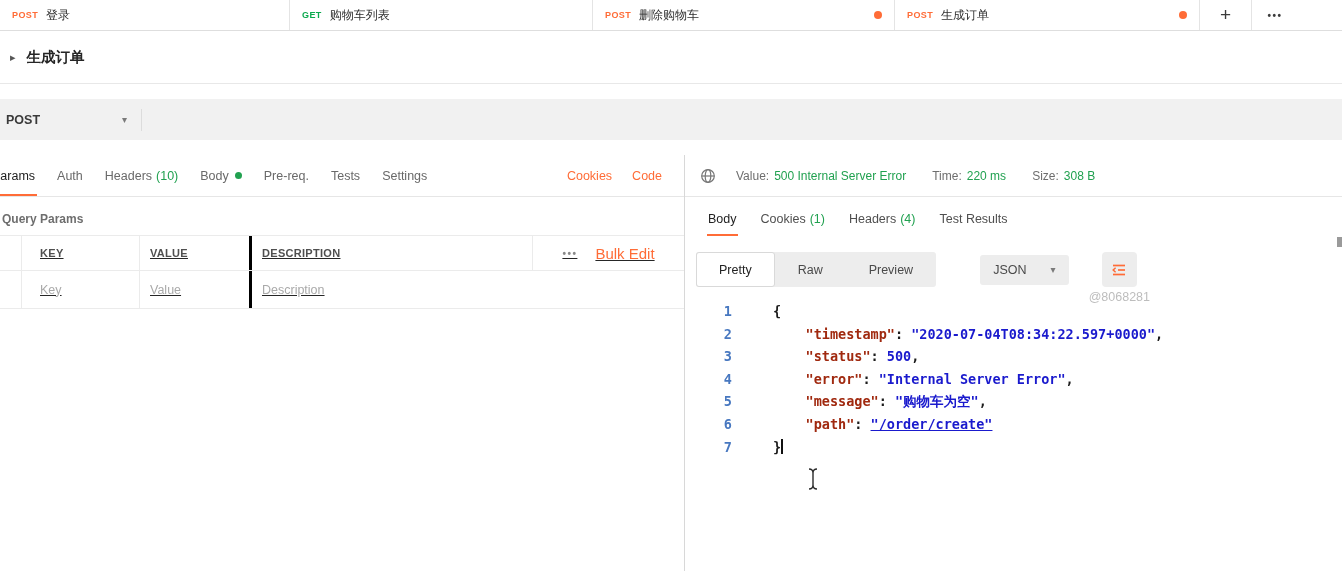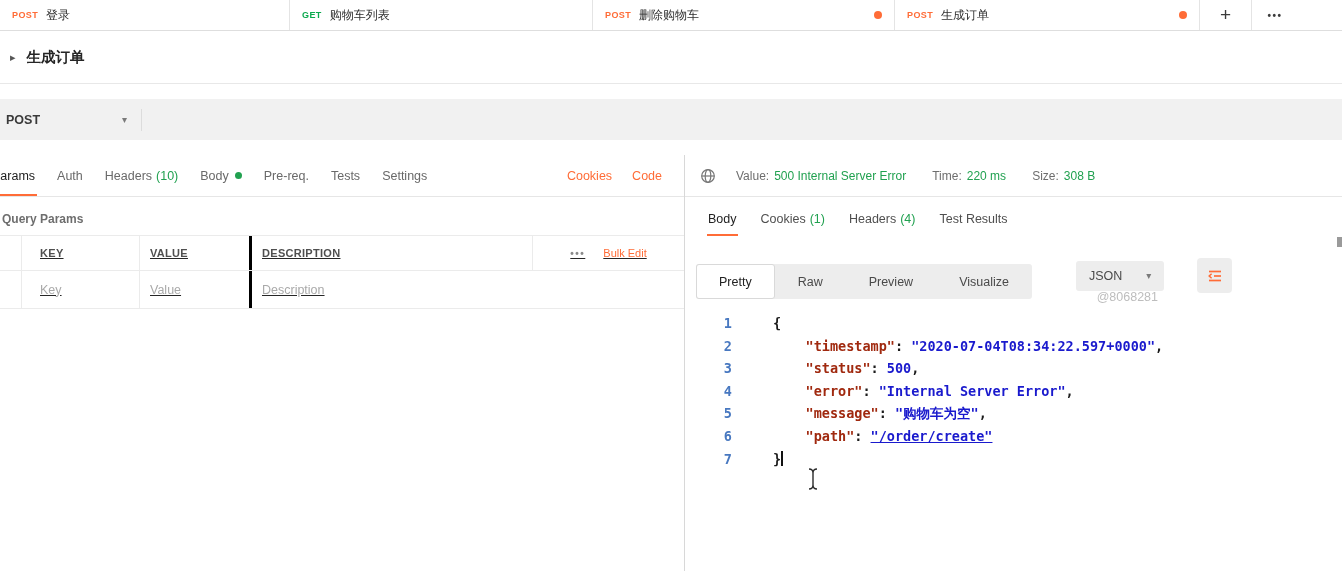--- a/index.html
+++ b/index.html
@@ -55,43 +55,43 @@
   .t-row { display: flex; align-items: stretch; border-bottom: 1px solid #ebebeb; }
   .t-head { height: 35px; }
   .t-body { height: 38px; }
   .c0 { width: 22px; flex: none; border-right: 1px solid #ebebeb; }
   .c-key { width: 118px; flex: none; padding-left: 18px; display: flex; align-items: center; border-right: 1px solid #ebebeb; }
   .c-val { width: 112px; flex: none; padding-left: 10px; display: flex; align-items: center; border-right: 3px solid #000000; }
   .c-desc { flex: 1; padding-left: 10px; display: flex; align-items: center; }
   .c-actions { width: 152px; flex: none; border-left: 1px solid #ebebeb; display: flex; align-items: center; justify-content: center; gap: 18px; }
   .th-text { font-size: 11px; font-weight: 700; color: #4f4f4f; letter-spacing: .3px; }
   .more-dots { color: #8a8a8a; font-size: 10px; font-weight: 700; letter-spacing: 1.5px; }
-  .bulk-edit { color: #FF6C37; font-size: 11px; }
+  .bulk-edit { color: #FF6C37; font-size: 15px; }
   .cell-input { border: none; outline: none; background: transparent; font-family: inherit; font-size: 12.5px; color: #333; width: 95%; padding: 0; }
   .cell-input::placeholder { color: #a9a9a9; }
 
   
   .status-row { height: 42px; display: flex; align-items: center; border-bottom: 1px solid #e6e6e6; padding-left: 15px; font-size: 12px; }
   .globe { margin-right: 20px; display: flex; }
   .stat-label { color: #6e6e6e; margin-right: 5px; }
   .stat-value { color: #21A150; margin-right: 26px; }
   .resp-tabs { height: 44px; display: flex; align-items: center; padding-left: 11px; }
   .resp-tab { height: 100%; display: flex; align-items: center; padding: 0 12px; font-size: 12.5px; color: #4f4f4f; position: relative; white-space: nowrap; }
   .resp-tab.active { color: #222; }
   .resp-tab.active::after { content: ""; position: absolute; left: 11px; right: 11px; bottom: 5px; height: 2px; background: #FF6C37; }
   .rcount { color: #21A150; margin-left: 4px; }
 
   .view-row { margin: 11px 0 0 11px; display: flex; align-items: center; }
-  .seg-group { display: flex; background: #ededed; border-radius: 3px; height: 35px; margin-top: 12px; }
+  .seg-group { display: flex; background: #ededed; border-radius: 3px; height: 35px; }
   .seg { padding: 0 23px; display: flex; align-items: center; font-size: 12.5px; color: #4a4a4a; border-radius: 3px; }
   .seg.active { background: #fff; box-shadow: inset 0 0 0 1px #d9d9d9; color: #222; }
   .format-select { margin-left: 44px; background: #ededed; border-radius: 3px; height: 30px; display: flex; align-items: center; padding: 0 13px; gap: 24px; font-size: 12.5px; color: #4a4a4a; }
   .beautify-btn { margin-left: 33px; width: 35px; height: 35px; background: #ededed; border-radius: 4px; display: flex; align-items: center; justify-content: center; }
 
-  .watermark { position: absolute; top: 135px; right: 184px; color: #bdbdbd; font-size: 12.5px; }
+  .watermark { position: absolute; top: 135px; right: 192px; color: #bdbdbd; font-size: 12.5px; }
 
   .code { margin-top: 13px; font-family: "DejaVu Sans Mono", "Liberation Mono", monospace; font-size: 13.5px; font-weight: 600; }
   .code-line { display: flex; line-height: 22.6px; white-space: pre; color: #1b1b1b; }
   .ln { width: 60px; flex: none; text-align: right; padding-right: 13px; color: #4878C0; }
   .code-content { padding-left: 28px; white-space: pre; }
   .j-key { color: #A0290F; }
   .j-val { color: #1A1ACD; }
   .j-val.link { text-decoration: underline; }
   .caret-bar { display: inline-block; width: 2px; height: 15px; background: #111; vertical-align: -2px; }
 
@@ -237,21 +237,20 @@
       <div class="resp-tab">
         <span>Test Results</span>
       </div>
     </div>
 
     <div class="view-row">
       <div class="seg-group">
         <div class="seg active">Pretty</div>
         <div class="seg">Raw</div>
         <div class="seg">Preview</div>
-        <div class="seg">Visualize</div>
       </div>
       <div class="format-select">
         <span>JSON</span>
         <span class="caret">▾</span>
       </div>
       <div class="beautify-btn">
         <span style="display:flex;">
           <svg width="16" height="16" viewBox="0 0 16 16" fill="none">
             <path d="M2 3.5 H14" stroke="#FF6C37" stroke-width="1.7"></path>
             <path d="M7 8 H14" stroke="#FF6C37" stroke-width="1.7"></path>

